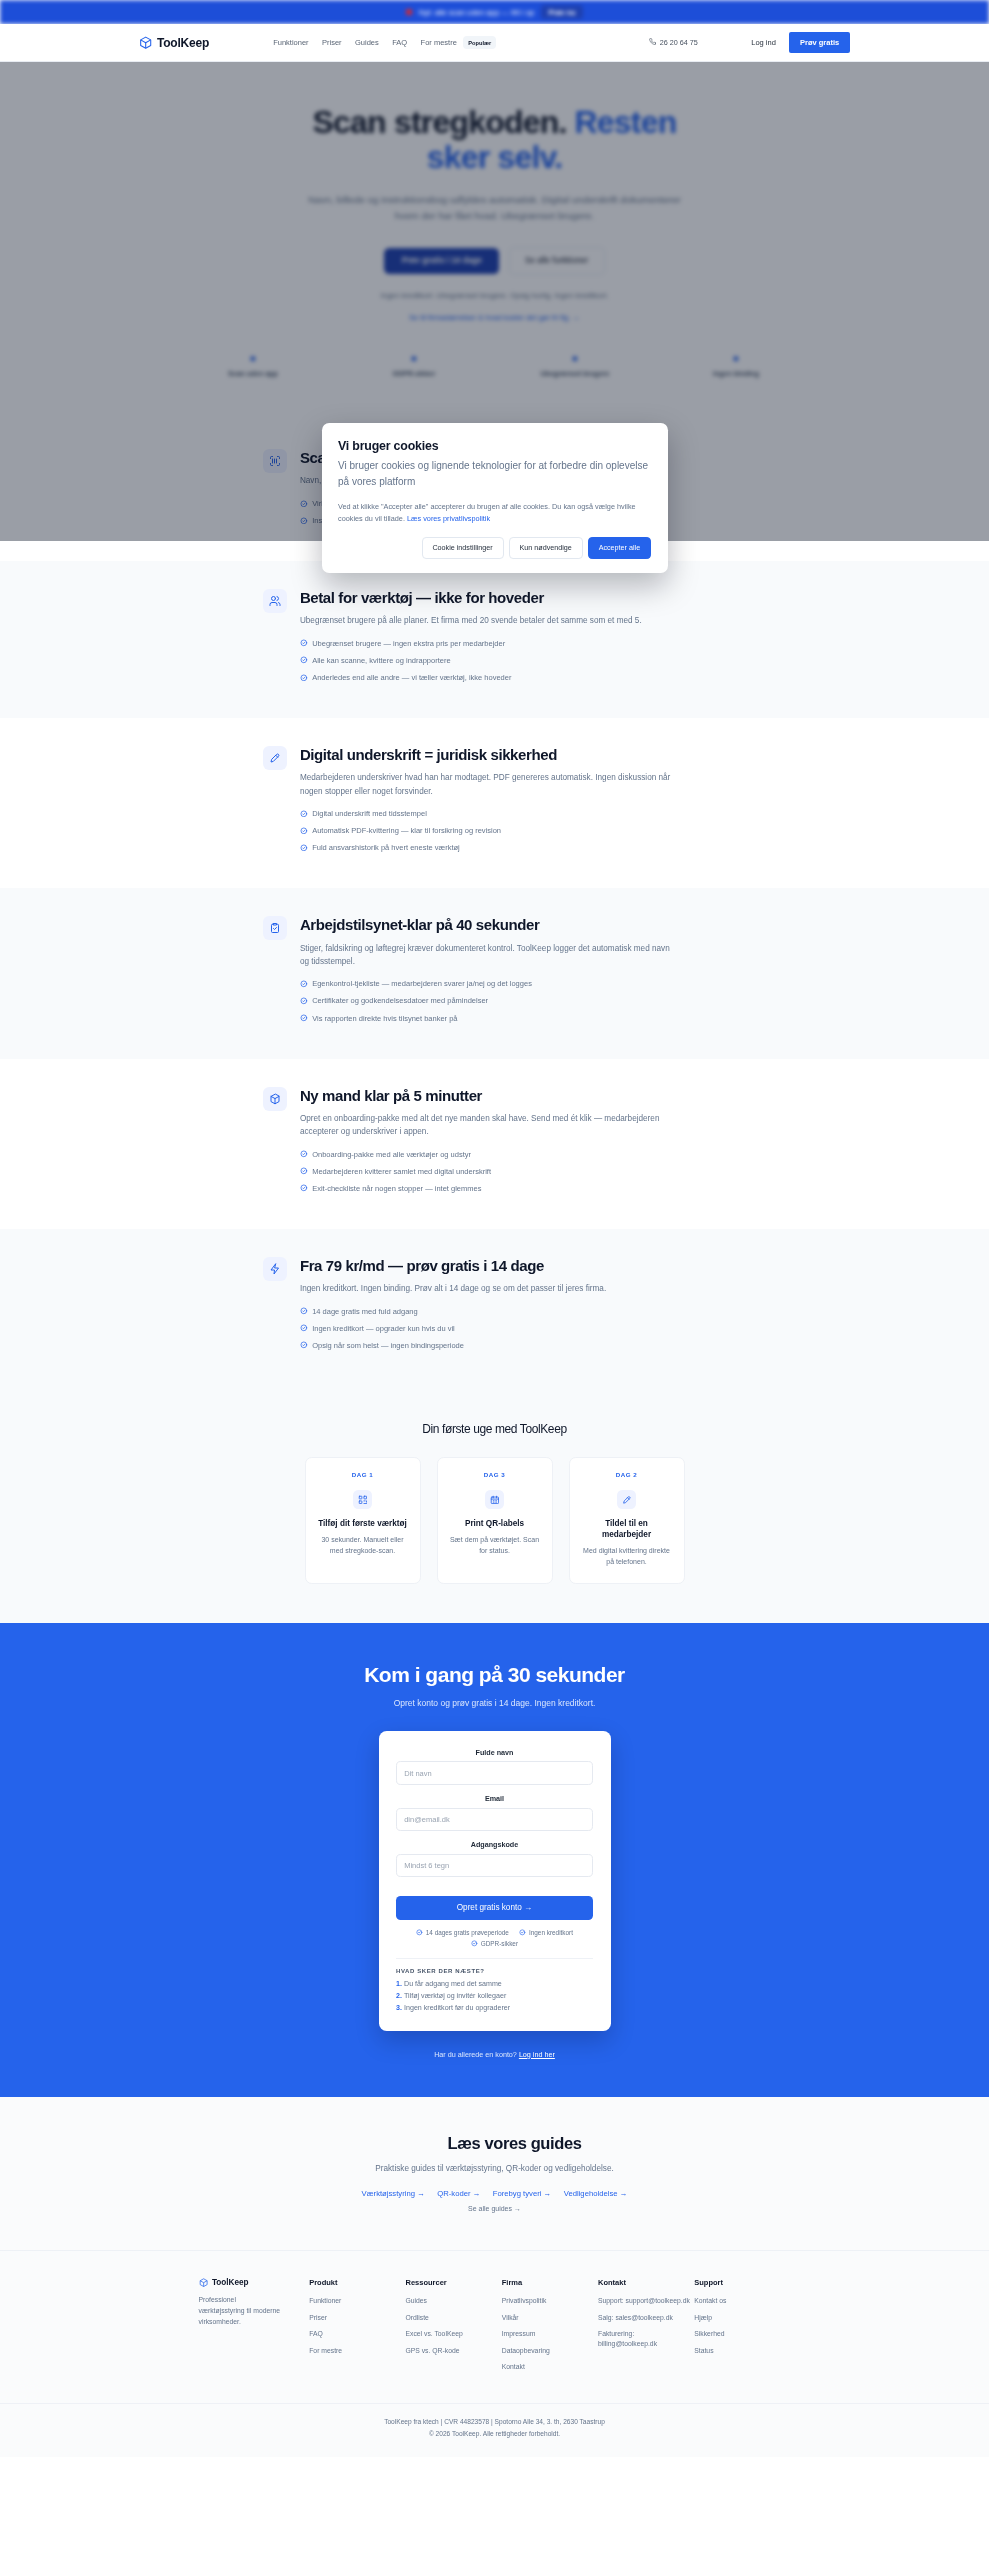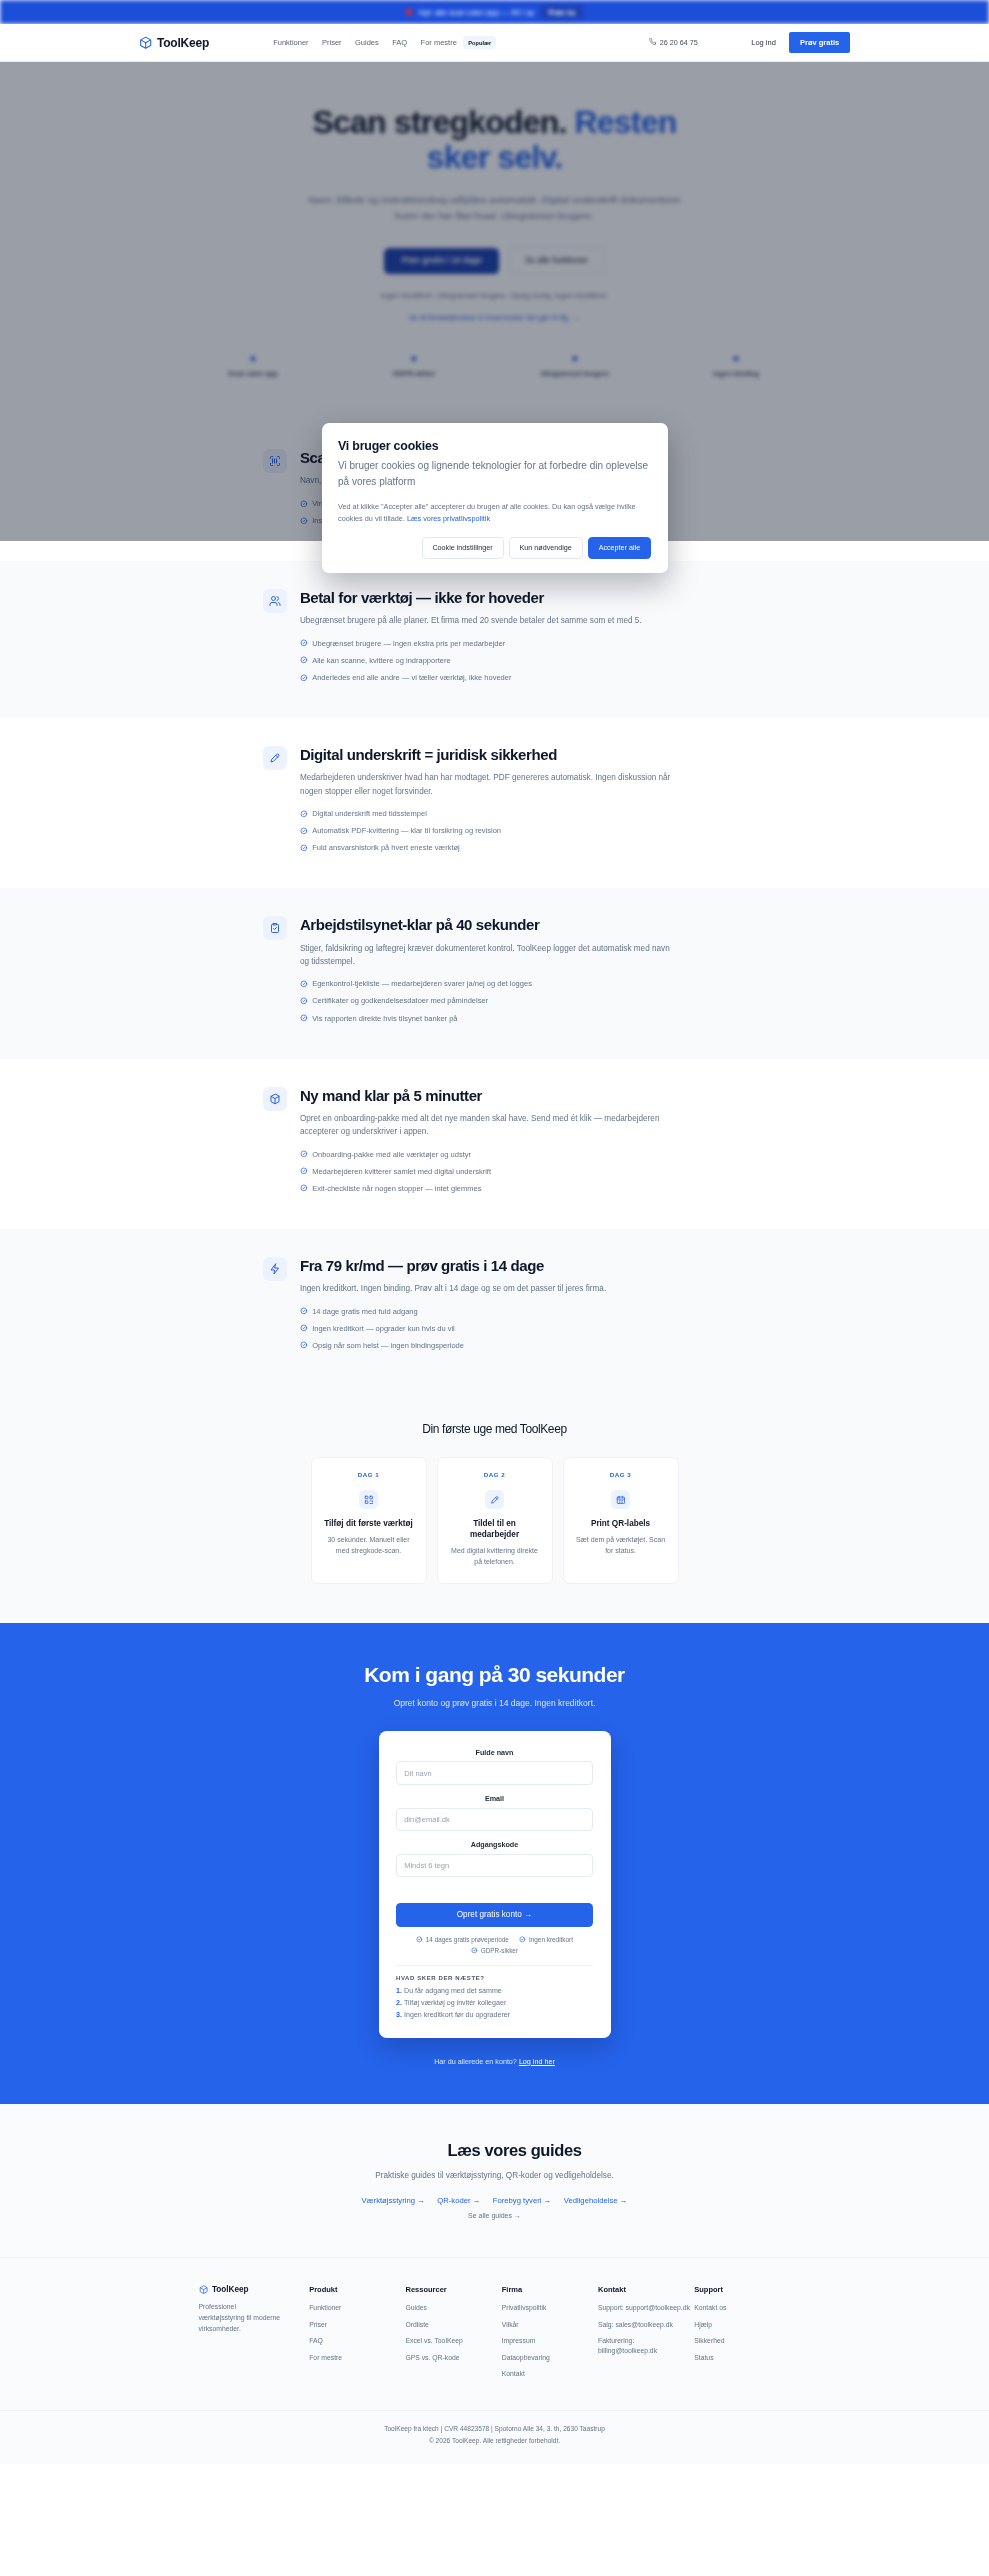--- a/index.html
+++ b/index.html
@@ -135,21 +135,21 @@
   .feature-list { margin-top: 11.3px; list-style: none; }
   .feature-list li {
     display: flex; align-items: flex-start; gap: 4.6px;
     font-size: 7.5px; color: #64748b; margin-bottom: 6.2px; line-height: 1.45;
   }
   .check-icon { flex: 0 0 auto; width: 7.7px; height: 7.7px; color: #2563eb; margin-top: 0.5px; }
 
   
   .week { background: #f8fafc; padding: 36px 0 39px; text-align: center; }
   .week-title { font-size: 12px; font-weight: 400; letter-spacing: -0.4px; color: #0f172a; }
-  .week-cards { margin-top: 21.6px; display: flex; justify-content: center; gap: 10px; }
+  .week-cards { margin-top: 21.6px; display: flex; justify-content: center; gap: 16px; }
   .week-card {
     width: 116px; background: #fff; border: 0.5px solid #eef1f6; border-radius: 6.7px;
     padding: 13px 10.3px 15.5px; text-align: center;
   }
   .week-day { font-size: 6.2px; font-weight: 700; letter-spacing: 0.5px; color: #2563eb; }
   .week-icon {
     margin: 11.3px auto 0; width: 19.6px; height: 19.6px; border-radius: 5.2px;
     background: #eef2ff; color: #2563eb; display: flex; align-items: center; justify-content: center;
   }
   .week-icon svg { width: 9.8px; height: 9.8px; }
@@ -169,21 +169,21 @@
   .field-input {
     width: 100%; border: 0.5px solid #e5e9f0; border-radius: 4.6px;
     padding: 6.2px 7.2px; font-size: 7.5px; font-family: inherit; color: #0f172a;
     background: #fff; outline: none;
   }
   .field-input::placeholder { color: #9aa4b2; }
   .field-group { margin-bottom: 9.3px; }
   .signup-btn {
     width: 100%; background: #2563eb; border: none; color: #fff;
     border-radius: 4.6px; padding: 7.7px 0; font-size: 8.2px; font-family: inherit;
-    font-weight: 500; cursor: pointer; margin-top: 16px;
+    font-weight: 500; cursor: pointer; margin-top: 9px;
   }
   .signup-badges { margin-top: 8.8px; display: flex; justify-content: center; flex-wrap: wrap; gap: 3.6px 10.3px; }
   .signup-badge { display: flex; align-items: center; gap: 3.1px; font-size: 6.4px; color: #64748b; }
   .signup-badge .check-icon { width: 6.7px; height: 6.7px; }
   .signup-divider { margin: 11.3px 0 8.8px; border-top: 0.5px solid #eef1f6; }
   .next-title { font-size: 6px; font-weight: 700; letter-spacing: 0.6px; color: #475569; }
   .next-list { list-style: none; margin-top: 5.7px; }
   .next-list li { font-size: 7.1px; color: #64748b; margin-bottom: 4.1px; }
   .next-list li b { color: #2563eb; margin-right: 2.1px; }
   .cta-login { margin-top: 18.5px; font-size: 7.2px; color: #dbe7fe; }
@@ -535,42 +535,42 @@
               <rect x="14.5" y="3" width="6.5" height="6.5" rx="1"></rect>
               <rect x="3" y="14.5" width="6.5" height="6.5" rx="1"></rect>
               <path d="M14.5 14.5h3M21 14.5v3M14.5 21h6.5"></path>
           </svg>
         </div>
         <div class="week-card-title">Tilføj dit første værktøj</div>
         <div class="week-card-text">30 sekunder. Manuelt eller med stregkode-scan.</div>
       </div>
 
       <div class="week-card">
-        <div class="week-day">DAG 2</div>
-        <div class="week-icon">
-          <svg viewBox="0 0 24 24" fill="none" stroke="currentColor" stroke-width="2" stroke-linecap="round" stroke-linejoin="round">
-            <path d="M15.2 4.8a2.6 2.6 0 0 1 3.7 3.7L8.5 18.9 4 20l1.1-4.5z"></path>
-              <path d="M13.5 6.5l4 4"></path>
-          </svg>
-        </div>
-        <div class="week-card-title">Tildel til en medarbejder</div>
-        <div class="week-card-text">Med digital kvittering direkte på telefonen.</div>
-      </div>
-
-      <div class="week-card">
         <div class="week-day">DAG 3</div>
         <div class="week-icon">
           <svg viewBox="0 0 24 24" fill="none" stroke="currentColor" stroke-width="2" stroke-linecap="round" stroke-linejoin="round">
             <rect x="3" y="5" width="18" height="16" rx="2"></rect>
               <path d="M3 10h18M8 3v4M16 3v4"></path>
               <path d="M8 14h2M14 14h2M8 17.5h2M14 17.5h2"></path>
           </svg>
         </div>
         <div class="week-card-title">Print QR-labels</div>
         <div class="week-card-text">Sæt dem på værktøjet. Scan for status.</div>
+      </div>
+
+      <div class="week-card">
+        <div class="week-day">DAG 2</div>
+        <div class="week-icon">
+          <svg viewBox="0 0 24 24" fill="none" stroke="currentColor" stroke-width="2" stroke-linecap="round" stroke-linejoin="round">
+            <path d="M15.2 4.8a2.6 2.6 0 0 1 3.7 3.7L8.5 18.9 4 20l1.1-4.5z"></path>
+              <path d="M13.5 6.5l4 4"></path>
+          </svg>
+        </div>
+        <div class="week-card-title">Tildel til en medarbejder</div>
+        <div class="week-card-text">Med digital kvittering direkte på telefonen.</div>
       </div>
 
     </div>
   </section>
 
   <section class="cta">
     <h2 class="cta-title">Kom i gang på 30 sekunder</h2>
     <p class="cta-sub">Opret konto og prøv gratis i 14 dage. Ingen kreditkort.</p>
 
     <div class="signup-card">

